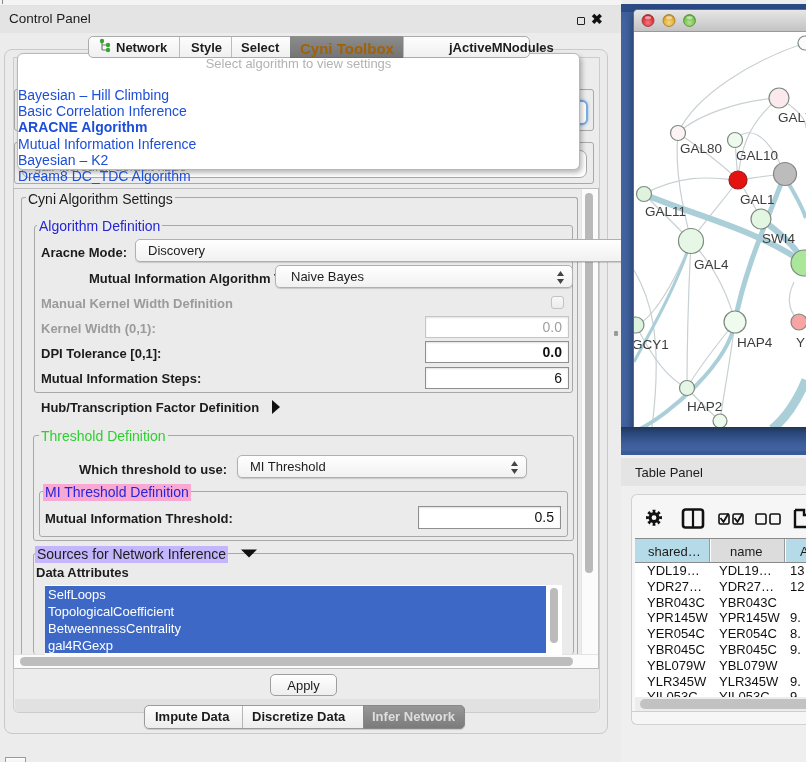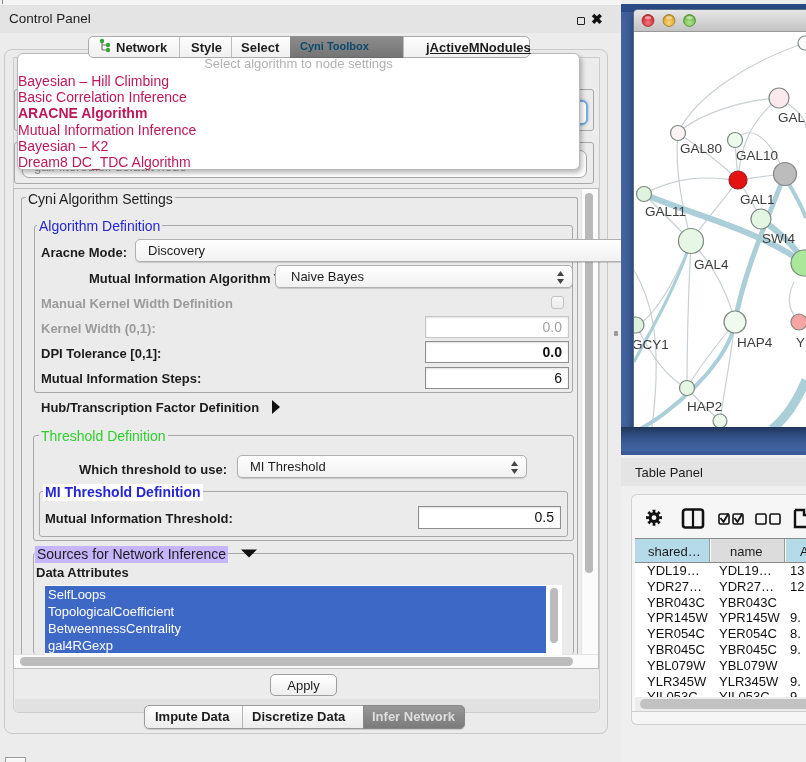--- a/index.html
+++ b/index.html
@@ -88,21 +88,21 @@
 <div class="abs" style="left:39px;top:428px;background:#ebebeb;padding:0 2px;font-size:14px;line-height:17px;color:#2ed02e;">Threshold Definition</div>
 <div class="abs b13" style="left:79px;top:462px;">Which threshold to use:</div>
 <div class="combo" style="left:237px;top:455px;width:290px;height:23px;">
   <span class="ctext" style="left:12px;">MI Threshold</span>
   <svg class="carr" width="9" height="15" viewBox="0 0 9 15">
       <path d="M4.5 1 L8 6 L1 6 Z" fill="#444"></path>
       <path d="M4.5 14 L8 9 L1 9 Z" fill="#444"></path>
     </svg>
 </div>
 <div class="groupbox" style="left:39px;top:491px;width:529px;height:46px;"></div>
-<div class="abs" style="left:43px;top:484px;background:#ffffff;padding:0 2px;font-size:14px;line-height:17px;color:#2525d8;font-weight:bold;">MI Threshold Definition</div>
+<div class="abs" style="left:43px;top:484px;background:#f9a8d4;padding:0 2px;font-size:14px;line-height:17px;color:#2525d8;">MI Threshold Definition</div>
 <div class="abs b13" style="left:45px;top:511px;">Mutual Information Threshold:</div>
 <div class="tfield" style="left:418px;top:506px;width:143px;height:23px;">0.5</div>
 
 <div class="groupbox" style="left:33px;top:553px;width:541px;height:101px;border-bottom:none;"></div>
 <div class="abs" style="left:35px;top:546px;background:#c4b5fd;padding:0 2px;font-size:14px;line-height:17px;color:#1c1c1c;">Sources for Network Inference</div>
 <svg class="abs" style="left:241px;top:549px;" width="16" height="9" viewBox="0 0 16 9">
     <path d="M0 0.5 L16 0.5 L8 8.5 Z" fill="#111"></path>
   </svg>
 <div class="abs b13" style="left:36px;top:565px;">Data Attributes</div>
 <div class="abs" style="left:45px;top:585px;width:517px;height:70px;background:#ffffff;"></div>
@@ -254,22 +254,22 @@
 <div class="abs" style="left:635px;top:563px;width:171px;font-size:13px;color:#111;line-height:15.8px;">
 <div style="position:absolute;left:12px;">YDL19…<br>YDR27…<br>YBR043C<br>YPR145W<br>YER054C<br>YBR045C<br>YBL079W<br>YLR345W<br>YIL053C</div>
 <div style="position:absolute;left:84px;">YDL19…<br>YDR27…<br>YBR043C<br>YPR145W<br>YER054C<br>YBR045C<br>YBL079W<br>YLR345W<br>YIL053C</div>
 <div style="position:absolute;left:155px;">13<br>12<br><br>9.<br>8.<br>9.<br><br>9.<br>9.</div>
 </div>
 <div class="abs" style="left:635px;top:697px;width:171px;height:14px;background:#ededed;"></div>
 <div class="abs" style="left:640px;top:699px;width:166px;height:10px;background:#c2c2c2;border-radius:5px 0 0 5px;"></div>
 <div class="abs" style="left:631px;top:711px;width:175px;height:1px;background:#cfcfcf;"></div>
 
 <div class="abs" style="left:17px;top:53px;width:563px;height:117px;background:#ffffff;border:1px solid #b8b8b8;border-radius:6px;box-shadow:2px 3px 5px rgba(0,0,0,0.28);"></div>
-<div class="abs" style="left:17px;top:56px;width:563px;text-align:center;font-size:13px;color:#b2b2b2;">Select algorithm to node settings</div>
-<div class="abs" style="left:18px;top:73px;font-size:14px;color:#be185d;line-height:16.2px;">
+<div class="abs" style="left:17px;top:56px;width:563px;text-align:center;font-size:13px;color:#b2b2b2;">Select algorithm to view settings</div>
+<div class="abs" style="left:18px;top:87px;font-size:14px;color:#1d4ed8;line-height:16.2px;">
 Bayesian – Hill Climbing<br>
 Basic Correlation Inference<br>
 <b>ARACNE Algorithm</b><br>
 Mutual Information Inference<br>
 Bayesian – K2<br>
 Dream8 DC_TDC Algorithm
 </div>
 <div class="abs" style="left:88px;top:36px;width:442px;height:22px;border:1px solid #ababab;border-radius:5px;background:linear-gradient(#fdfdfd,#f0f0f0);"></div>
 <div class="abs" style="left:179px;top:37px;width:1px;height:20px;background:#bcbcbc;"></div>
 <div class="abs" style="left:231px;top:37px;width:1px;height:20px;background:#bcbcbc;"></div>
@@ -277,14 +277,14 @@
 <div class="abs" style="left:403px;top:37px;width:1px;height:20px;background:#bcbcbc;"></div>
 <svg class="abs" style="left:98px;top:38px;" width="14" height="16" viewBox="0 0 14 16">
   <path d="M4 3 L4 12 M4 7 L10 7 M4 12 L10 12" stroke="#777" stroke-width="1.2" fill="none"></path>
   <circle cx="4" cy="3" r="2.2" fill="#35a435"></circle>
     <circle cx="10" cy="7" r="2.2" fill="#35a435"></circle>
     <circle cx="10" cy="12" r="2.2" fill="#35a435"></circle>
 </svg>
 <div class="abs b13" style="left:116px;top:40px;font-weight:bold;">Network</div>
 <div class="abs b13" style="left:191px;top:40px;">Style</div>
 <div class="abs b13" style="left:241px;top:40px;">Select</div>
-<div class="abs" style="left:300px;top:40px;font-size:11px;font-weight:bold;color:#0c4a6e;">Cyni Toolbox</div>
-<div class="abs b13" style="left:426px;top:40px;text-decoration:underline;">jActiveMNodules</div>
+<div class="abs" style="left:300px;top:40px;font-size:15px;font-weight:bold;color:#a16207;">Cyni Toolbox</div>
+<div class="abs b13" style="left:449px;top:40px;">jActiveMNodules</div>
 
 </body></html>

